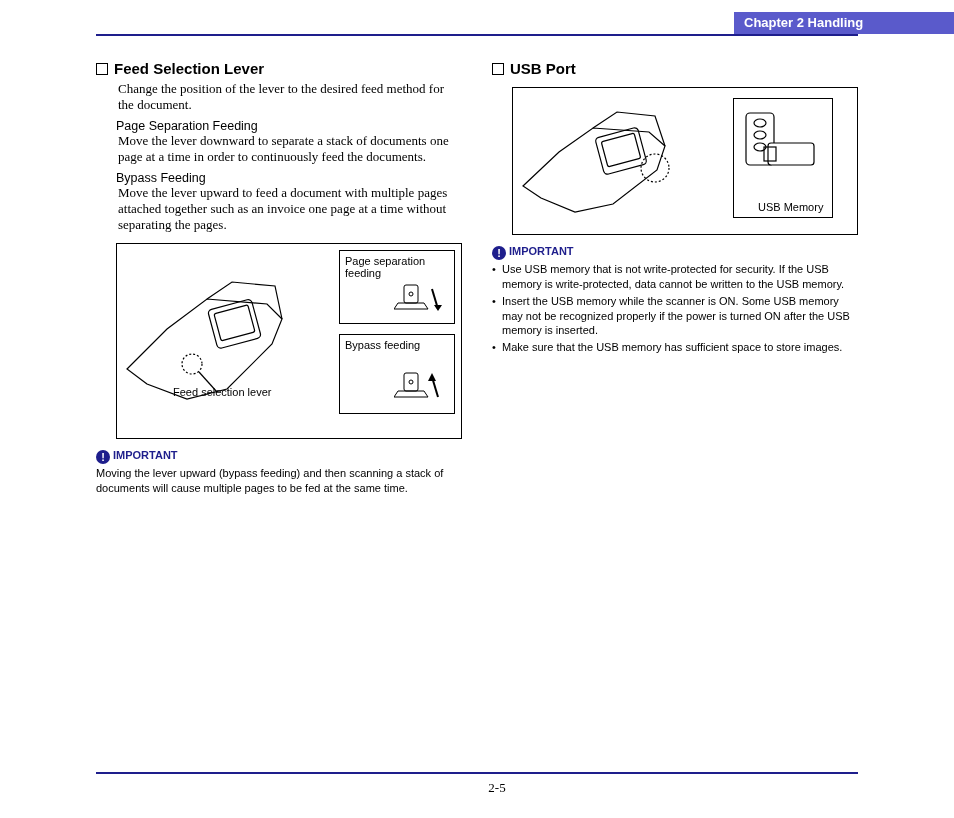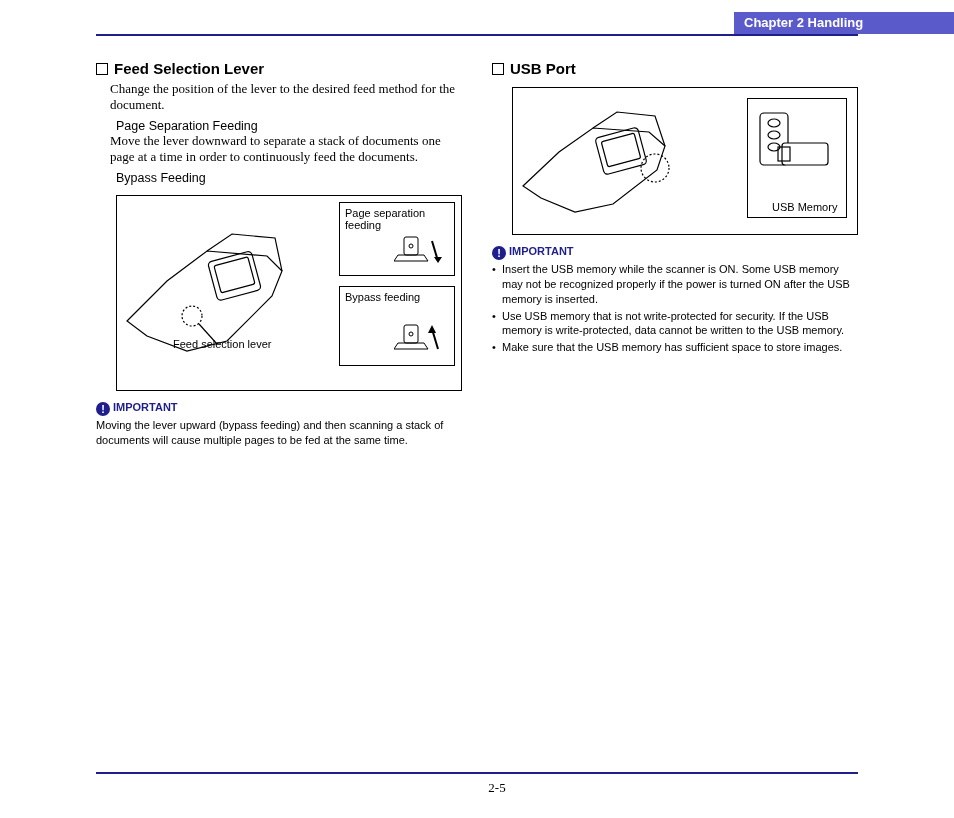--- a/index.html
+++ b/index.html
@@ -57,21 +57,21 @@
   }
   .bullet-box {
     display: inline-block;
     width: 10px;
     height: 10px;
     border: 1.5px solid #000;
     margin-right: 6px;
     vertical-align: -1px;
   }
   .body-text {
-    margin-left: 14px;
+    margin-left: 22px;
   }
   .subheading {
     font-family: Arial, Helvetica, sans-serif;
     font-size: 12.5px;
     margin-left: 20px;
     margin-top: 6px;
   }
   .figure-box {
     border: 1px solid #000;
     margin: 10px 0 8px 20px;
@@ -108,21 +108,21 @@
   .feed-callout {
     font-family: Arial, Helvetica, sans-serif;
     font-size: 11px;
     position: absolute;
     left: 56px;
     top: 142px;
   }
   .usb-mem-box {
     border: 1px solid #000;
     position: absolute;
-    right: 10px;
+    right: 24px;
     top: 10px;
     width: 100px;
     height: 120px;
     box-sizing: border-box;
   }
   .usb-mem-label {
     font-family: Arial, Helvetica, sans-serif;
     font-size: 11px;
     position: absolute;
     bottom: 4px;
@@ -206,20 +206,21 @@
   <div class="section">
     <div class="section-header">
       <span class="bullet-box"></span><span>Feed Selection Lever</span>
     </div>
     <div class="body-text">Change the position of the lever to the desired feed method for the document.</div>
 
     <div class="subheading">Page Separation Feeding</div>
     <div class="body-text">Move the lever downward to separate a stack of documents one page at a time in order to continuously feed the documents.</div>
 
     <div class="subheading">Bypass Feeding</div>
+    <div class="body-text">Move the lever upward to feed a document with multiple pages attached together such as an invoice one page at a time without separating the pages.</div>
 
     <div class="figure-box figure-feed">
       <svg class="scanner-svg" width="200" height="180" viewBox="0 0 200 180">
         <g fill="none" stroke="#000" stroke-width="1.2">
           <path d="M30 140 L10 125 L50 85 L90 55 L150 60 L165 75 L155 100 L110 145 L70 155 Z"></path>
           <path d="M90 55 L115 38 L158 42 L165 75"></path>
           <rect x="95" y="60" width="45" height="40" rx="4" transform="rotate(-15 117 80)"></rect>
           <rect x="100" y="65" width="35" height="28" rx="2" transform="rotate(-15 117 79)"></rect>
           <circle cx="75" cy="120" r="10" stroke-dasharray="2 2"></circle>
           <line x1="82" y1="128" x2="100" y2="148"></line>
@@ -288,22 +289,22 @@
           </g>
         </svg>
         <div class="usb-mem-label">USB Memory</div>
       </div>
     </div>
 
     <div class="important-line">
       <span class="important-icon">!</span><span class="important-text">IMPORTANT</span>
     </div>
     <ul class="note-bullets">
+      <li>Use USB memory that is not write-protected for security. If the USB memory is write-protected, data cannot be written to the USB memory.</li>
       <li>Insert the USB memory while the scanner is ON. Some USB memory may not be recognized properly if the power is turned ON after the USB memory is inserted.</li>
-      <li>Use USB memory that is not write-protected for security. If the USB memory is write-protected, data cannot be written to the USB memory.</li>
       <li>Make sure that the USB memory has sufficient space to store images.</li>
     </ul>
   </div>
 
 </div>
 
 <div class="footer-line"></div>
 <div class="page-number">2-5</div>
 
 </body></html>

